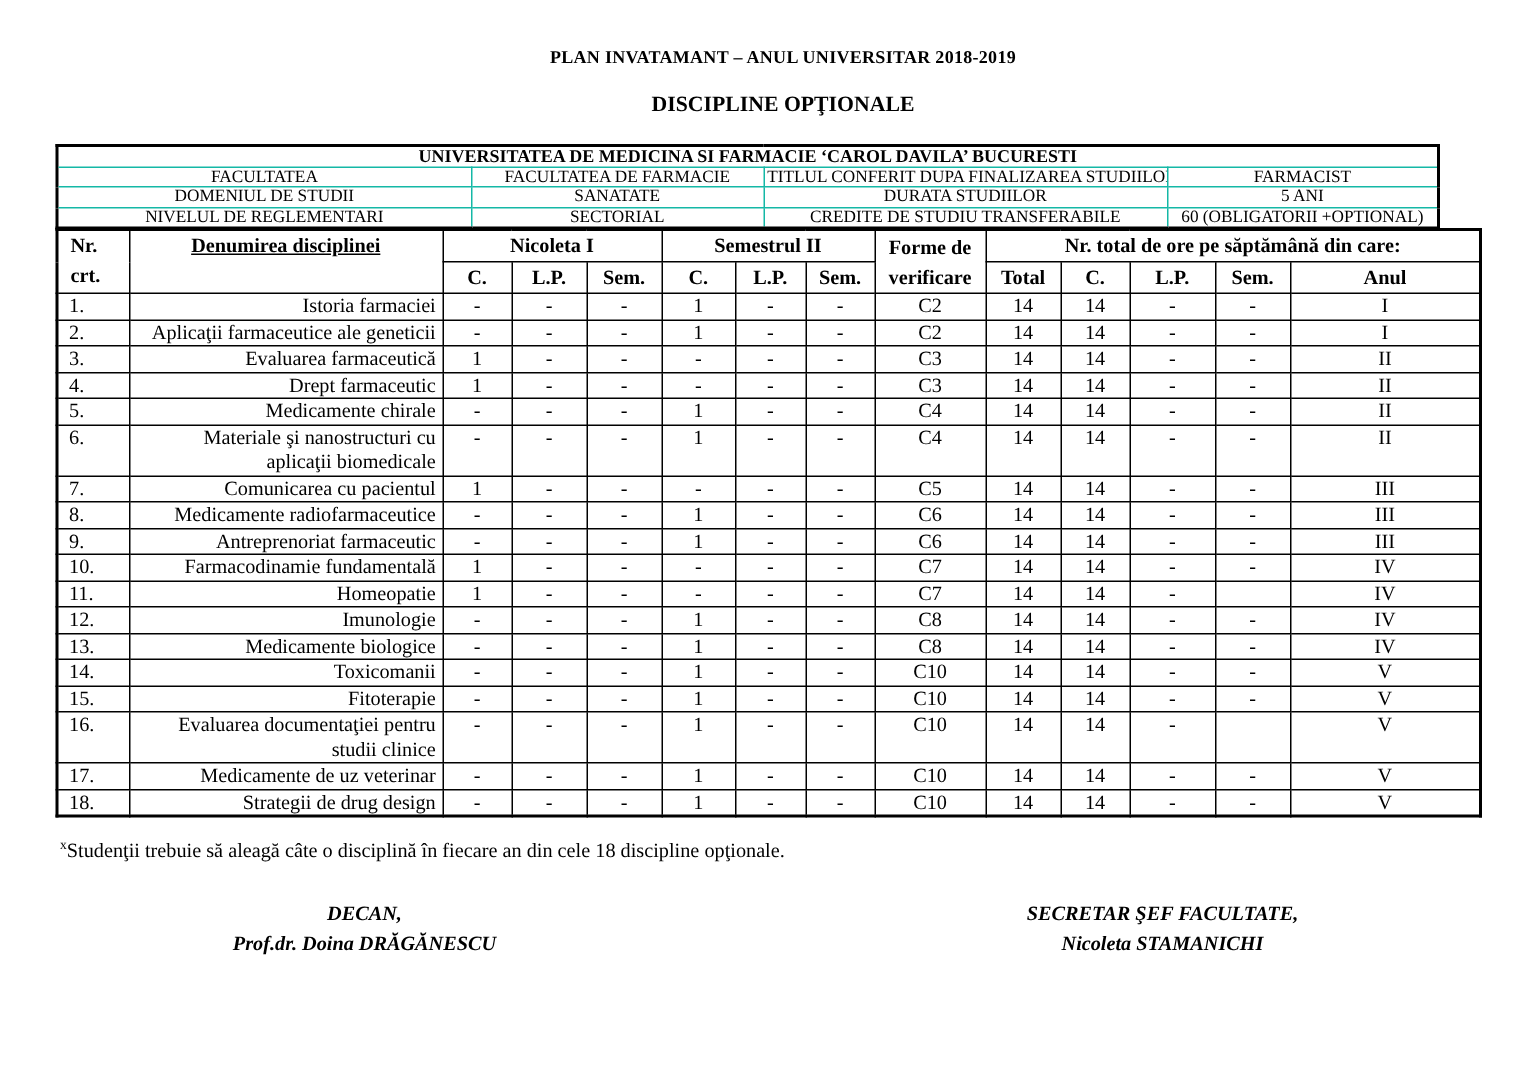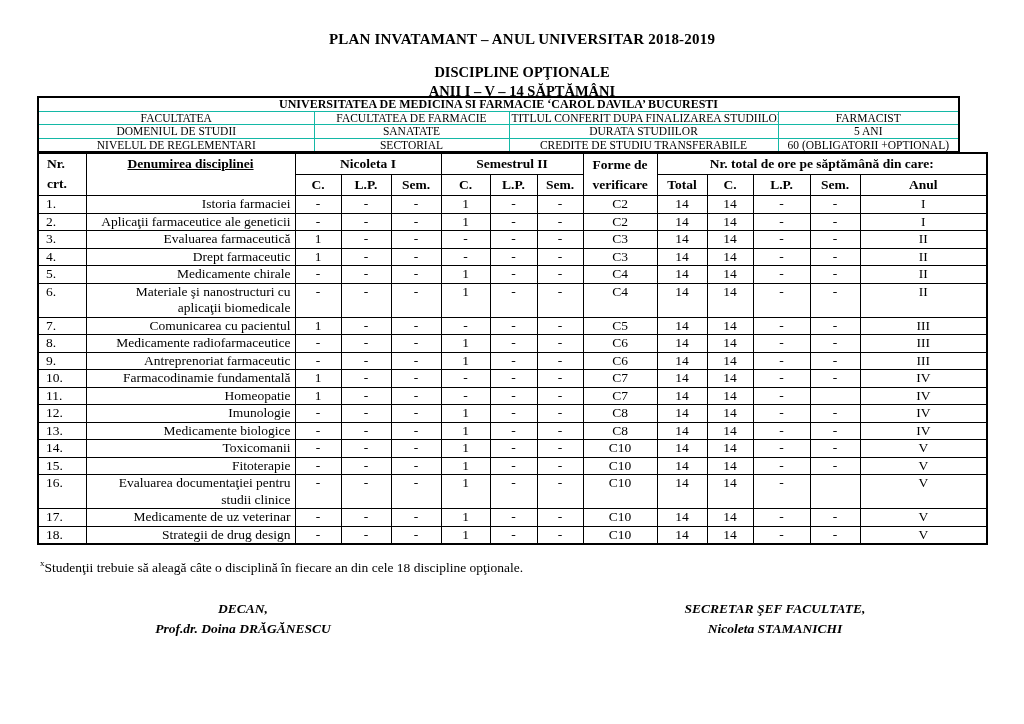--- a/index.html
+++ b/index.html
@@ -6,21 +6,21 @@
   html,body { background:#fff; }
   body {
     width:1024px; height:724px;
     font-family:"Liberation Serif", serif;
     color:#000;
   }
   .page { position:relative; width:1024px; height:724px; background:#fff; overflow:hidden; }
 
   
   .titles { position:absolute; top:31px; left:20px; width:1004px; text-align:center; font-weight:bold; }
-  .title  { font-size:15px; letter-spacing:.2px; }
+  .title  { font-size:12px; letter-spacing:.2px; }
   .subtitle1 { margin-top:16px; font-size:14.5px; }
   .subtitle2 { margin-top:2px; font-size:14.5px; }
 
   
   table.info {
     position:absolute; left:37px; top:96px; width:921px;
     border-collapse:collapse; table-layout:fixed;
     font-size:11.5px;
   }
   table.info td {
@@ -66,21 +66,20 @@
   .sig-right { left:625px; width:300px; }
 </style>
 </head>
 <body>
 
 <div class="page">
 
   <div class="titles">
     <div class="title">PLAN INVATAMANT – ANUL UNIVERSITAR 2018-2019</div>
     <div class="subtitle1">DISCIPLINE OPŢIONALE</div>
-    <div class="subtitle2">ANII I – V – 14 SĂPTĂMÂNI</div>
   </div>
 
   <table class="info">
     <colgroup>
       <col style="width:276px">
         <col style="width:195px">
         <col style="width:269px">
         <col style="width:181px">
     </colgroup>
     <tbody>

